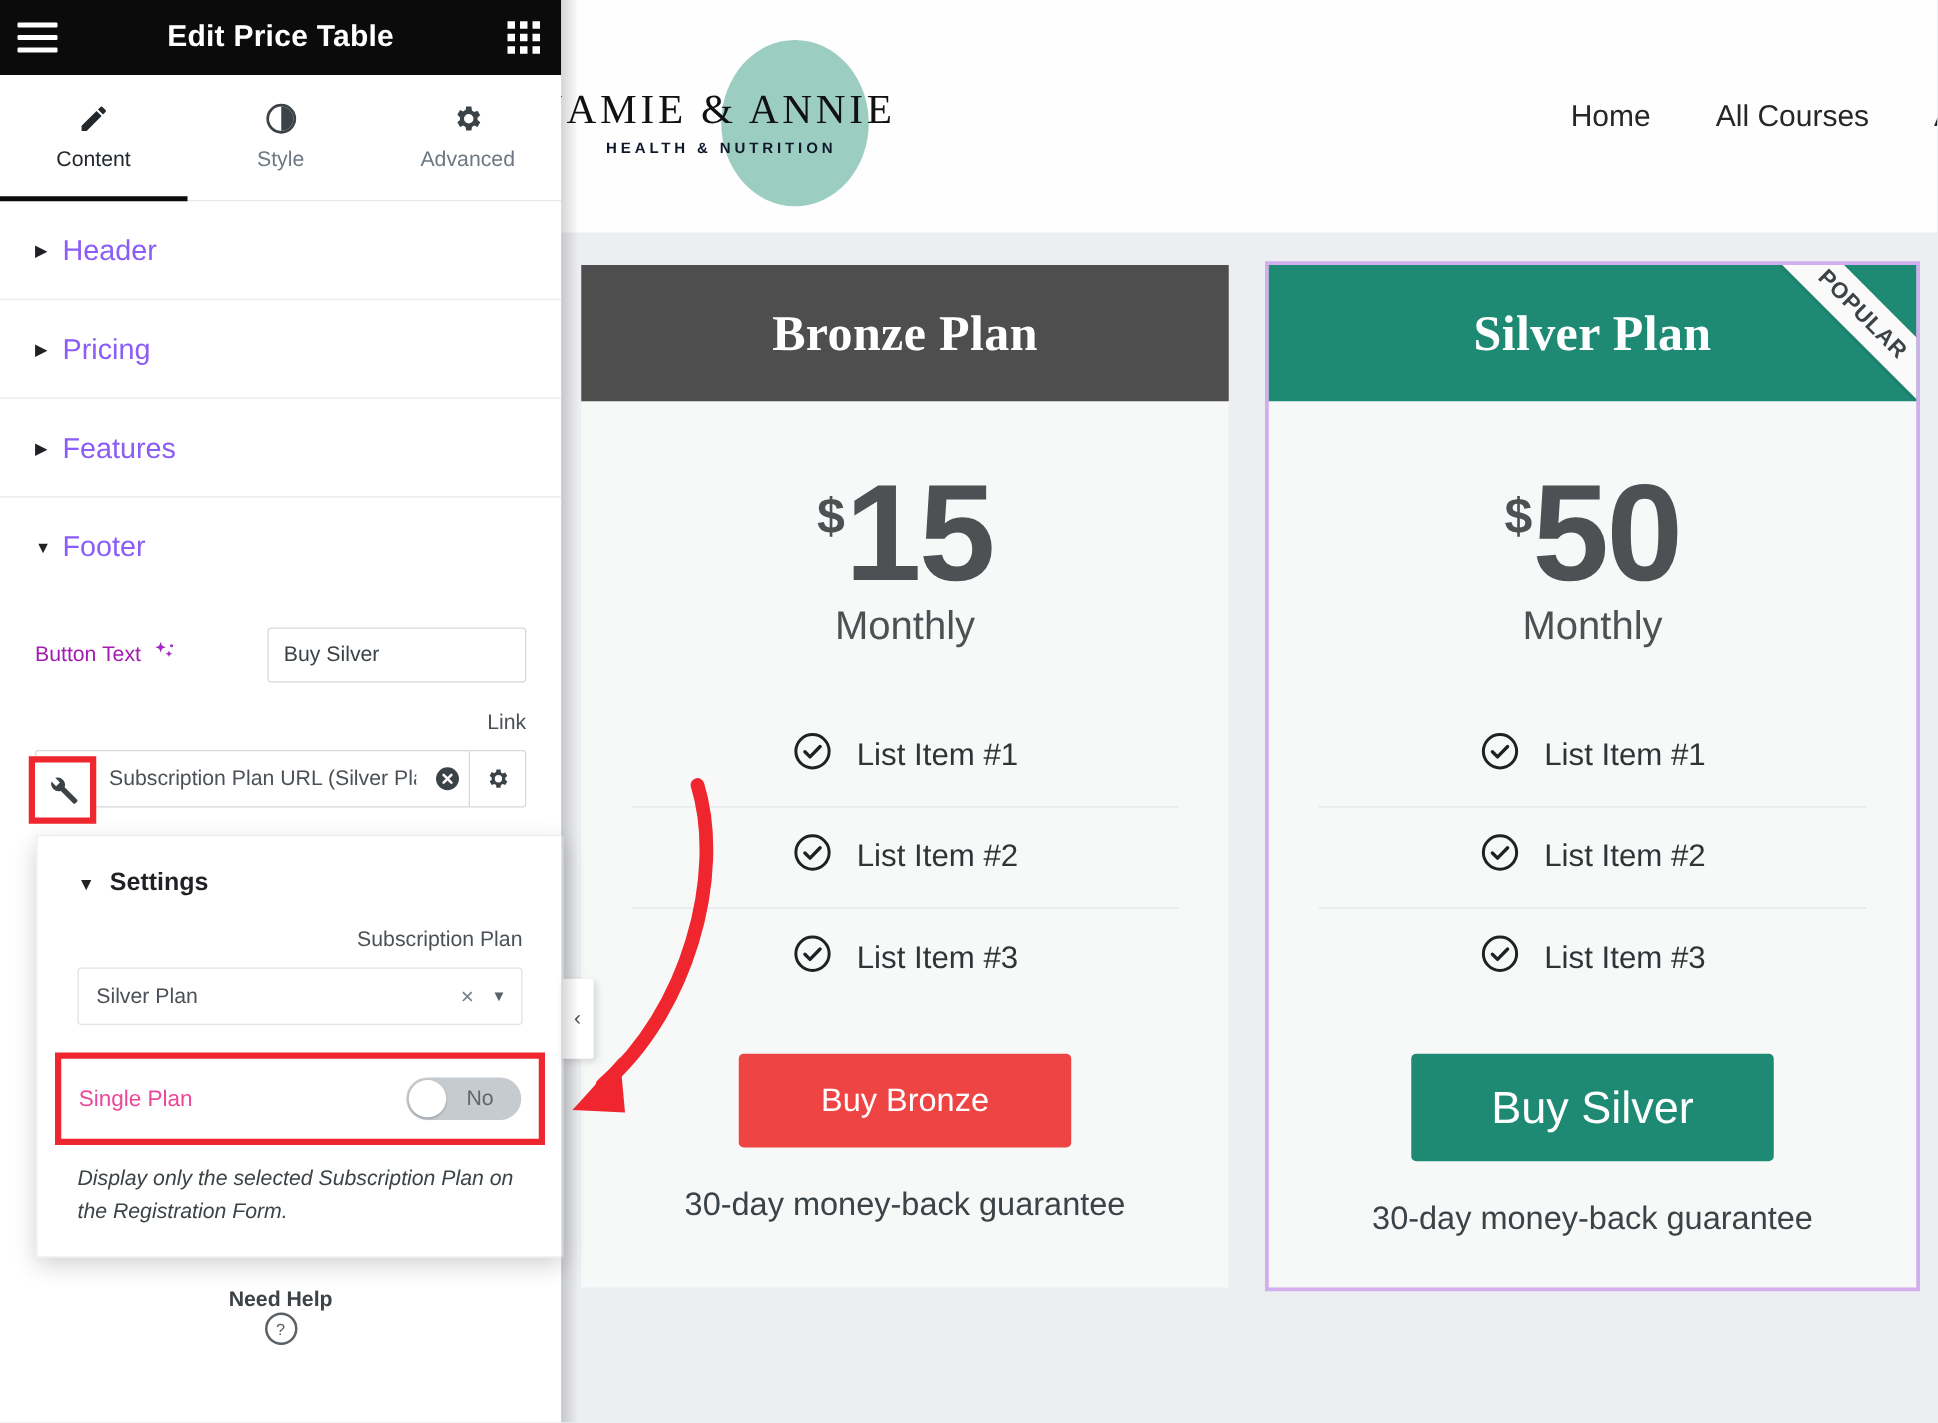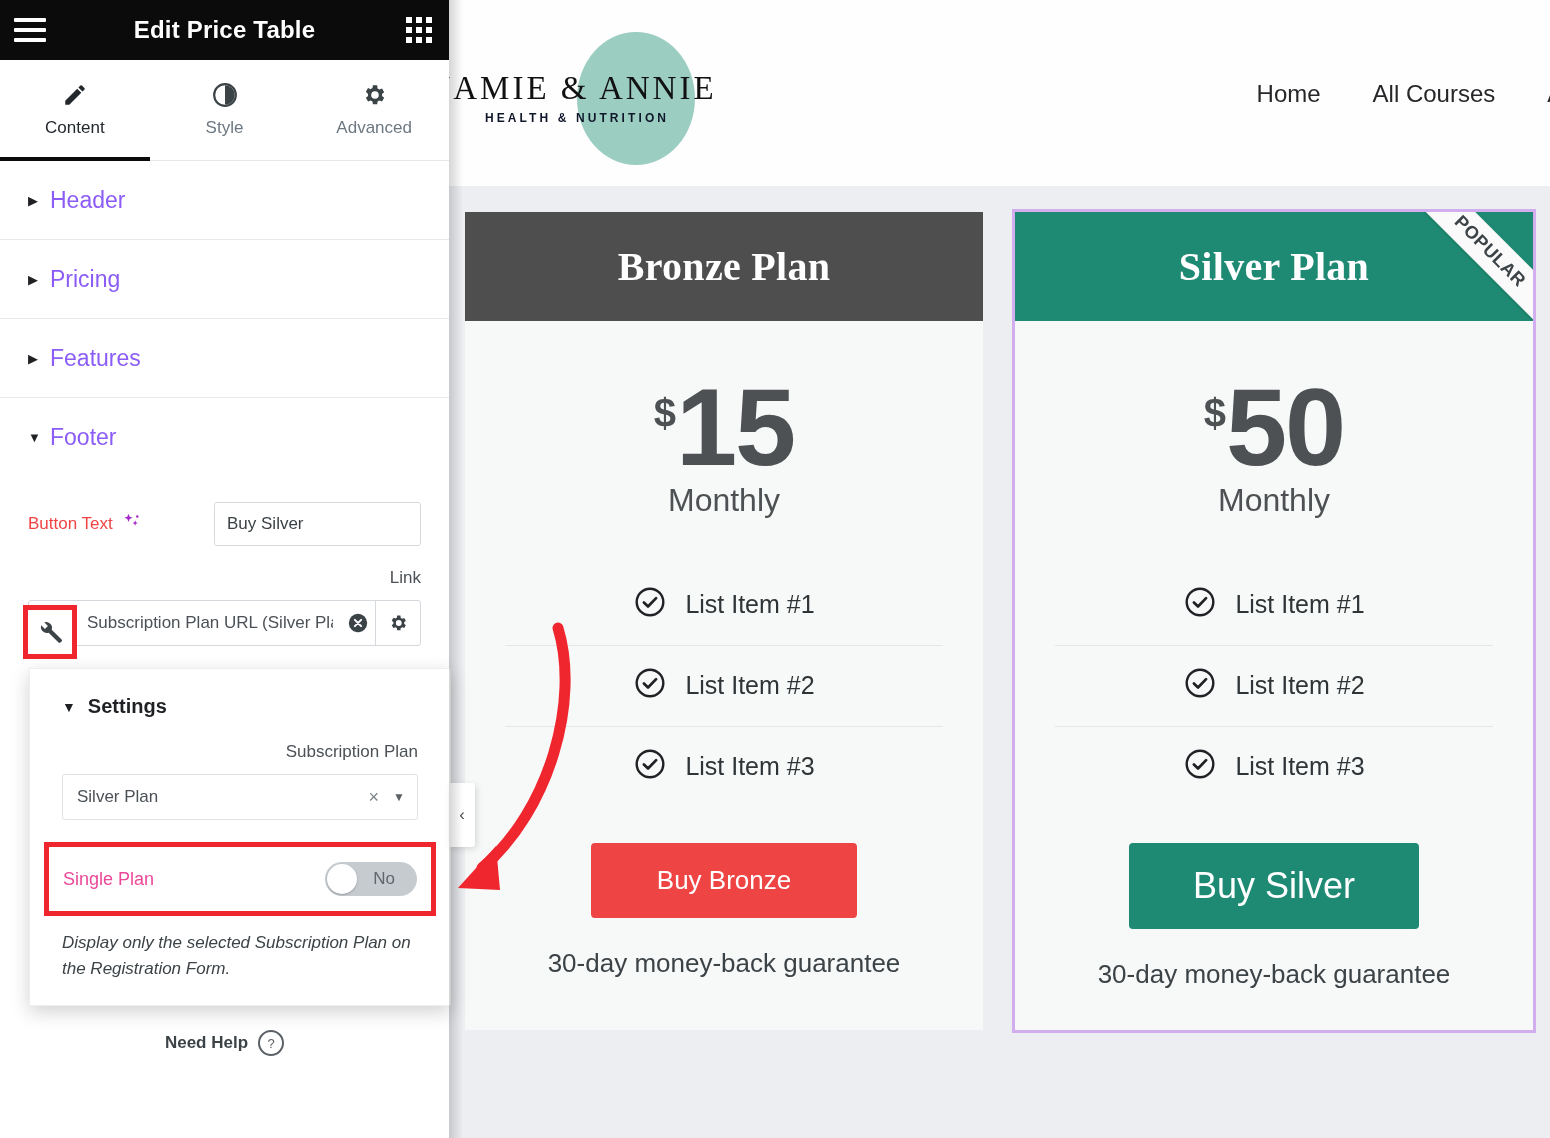--- a/index.html
+++ b/index.html
@@ -30,21 +30,21 @@
   .tab.active .tlabel{color:#23282d;}
   .tab.active:after{content:"";position:absolute;left:0;right:0;bottom:-1px;height:4px;background:#0b0b0b;}
   .tab svg{display:block;}
 
   .accordion{border-bottom:1px solid #e8eaec;height:78px;display:flex;align-items:center;padding:0 0 0 28px;cursor:pointer;}
   .acc-arrow{width:22px;color:#1f2124;font-size:13px;}
   .acc-title{font-size:23px;font-weight:normal;color:#8b5cf6;}
 
   .section-body{padding:26px 28px 0 28px;}
   .row{display:flex;align-items:center;justify-content:space-between;margin-bottom:22px;}
-  .field-label{font-size:17px;color:#ef4444;display:flex;align-items:center;gap:8px;}
+  .field-label{font-size:17px;color:#a21caf;display:flex;align-items:center;gap:8px;}
   .input-group{display:flex;width:205px;height:42px;border:1px solid #d5d8dc;border-radius:3px;overflow:hidden;background:#fff;}
   .input-group input{flex:1;border:0;outline:none;padding:0 12px;font-size:17px;color:#3c4347;font-family:inherit;background:#fff;}
 
   .sub-label{font-size:17px;color:#4b5156;margin:4px 0 12px 0;text-align:right;}
 
   .linkrow{position:relative;display:flex;height:44px;border:1px solid #d5d8dc;border-radius:3px;background:#fff;align-items:center;}
   .linkrow input{flex:1;border:0;outline:none;font-size:17px;color:#4b5156;padding:0 8px 0 58px;font-family:inherit;background:transparent;}
   .clear-btn{width:34px;display:flex;align-items:center;justify-content:center;cursor:pointer;}
   .link-gear{width:44px;height:100%;border-left:1px solid #d5d8dc;display:flex;align-items:center;justify-content:center;cursor:pointer;}
 
@@ -65,21 +65,21 @@
   .select-box .dn{color:#5b6166;font-size:12px;}
   .single-hl{margin:22px -18px 0 -18px;border:5px solid #f0262e;padding:8px 14px;box-sizing:border-box;}
   .single-row{display:flex;align-items:center;justify-content:space-between;height:48px;}
   .single-row .lbl{font-size:18px;color:#ec4899;}
   .switch{width:92px;height:34px;border-radius:17px;background:#c6cbd0;display:flex;align-items:center;position:relative;cursor:pointer;}
   .switch .knob{width:30px;height:30px;border-radius:50%;background:#fff;margin-left:2px;box-shadow:0 1px 2px rgba(0,0,0,.25);}
   .switch .sw-txt{flex:1;text-align:center;font-size:17px;color:#5f666c;padding-right:6px;}
   .help-note{font-size:17px;font-style:italic;color:#3c4347;line-height:1.5;margin-top:14px;}
 
   .need-help{position:absolute;left:0;right:0;top:1030px;text-align:center;font-size:17px;font-weight:bold;color:#3c4347;
-    display:flex;align-items:center;justify-content:center;gap:10px;cursor:pointer;}
+    display:flex;align-items:center;justify-content:center;cursor:pointer;flex-direction:column;}
   .qmark{width:22px;height:22px;border:2px solid #5b6166;border-radius:50%;display:inline-flex;align-items:center;
     justify-content:center;font-size:13px;font-weight:normal;color:#5b6166;}
 
   
   .collapse-tab{position:absolute;left:449px;top:783px;width:26px;height:64px;background:#fff;
     box-shadow:2px 2px 6px rgba(0,0,0,.13);display:flex;align-items:center;justify-content:center;
     font-size:17px;color:#4b5156;z-index:25;cursor:pointer;border-radius:0 3px 3px 0;}
 
   
   .canvas{position:absolute;left:449px;top:0;right:0;bottom:0;background:#edeef2;overflow:hidden;}

